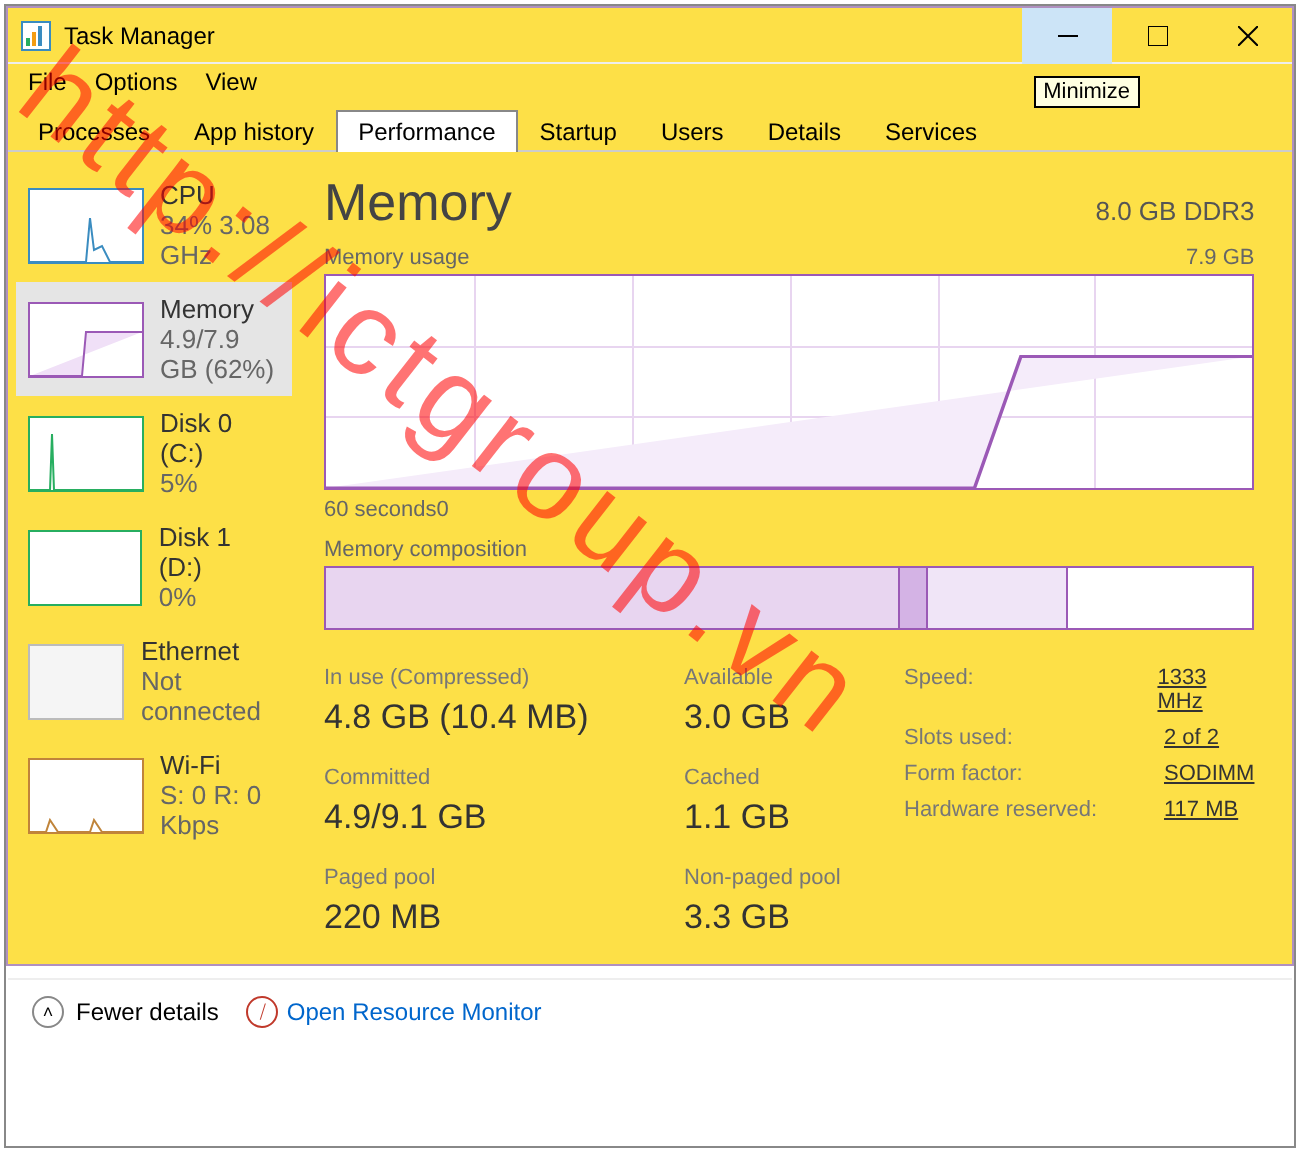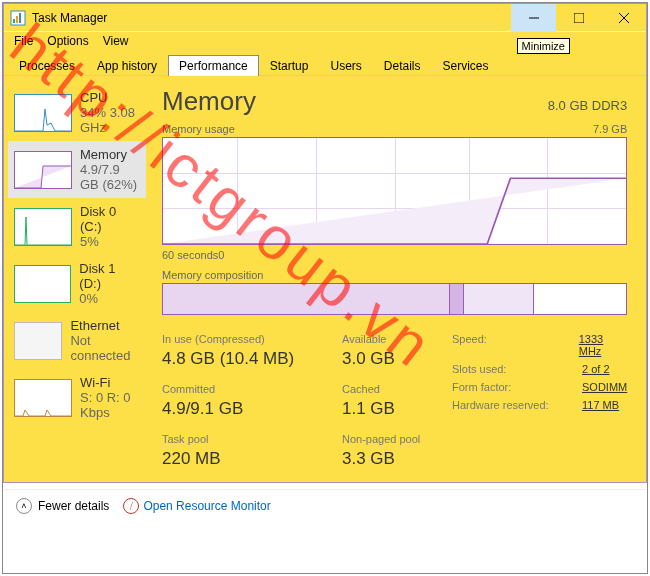--- a/index.html
+++ b/index.html
@@ -192,21 +192,21 @@
       <div class="comp-seg" style="width:15%;background:#f0e5f7;border-right:1px solid #9b59b6"></div>
       <div class="comp-seg" style="width:20%;background:#fff"></div>
     </div>
 
     <div class="stats">
       <div class="stat-col" style="width:160px">
         <div class="stat-label">In use (Compressed)</div>
         <div class="stat-val">4.8 GB (10.4 MB)</div>
         <div class="stat-label">Committed</div>
         <div class="stat-val">4.9/9.1 GB</div>
-        <div class="stat-label">Task pool</div>
+        <div class="stat-label">Paged pool</div>
         <div class="stat-val">220 MB</div>
       </div>
       <div class="stat-col" style="width:90px">
         <div class="stat-label">Available</div>
         <div class="stat-val">3.0 GB</div>
         <div class="stat-label">Cached</div>
         <div class="stat-val">1.1 GB</div>
         <div class="stat-label">Non-paged pool</div>
         <div class="stat-val">3.3 GB</div>
       </div>

